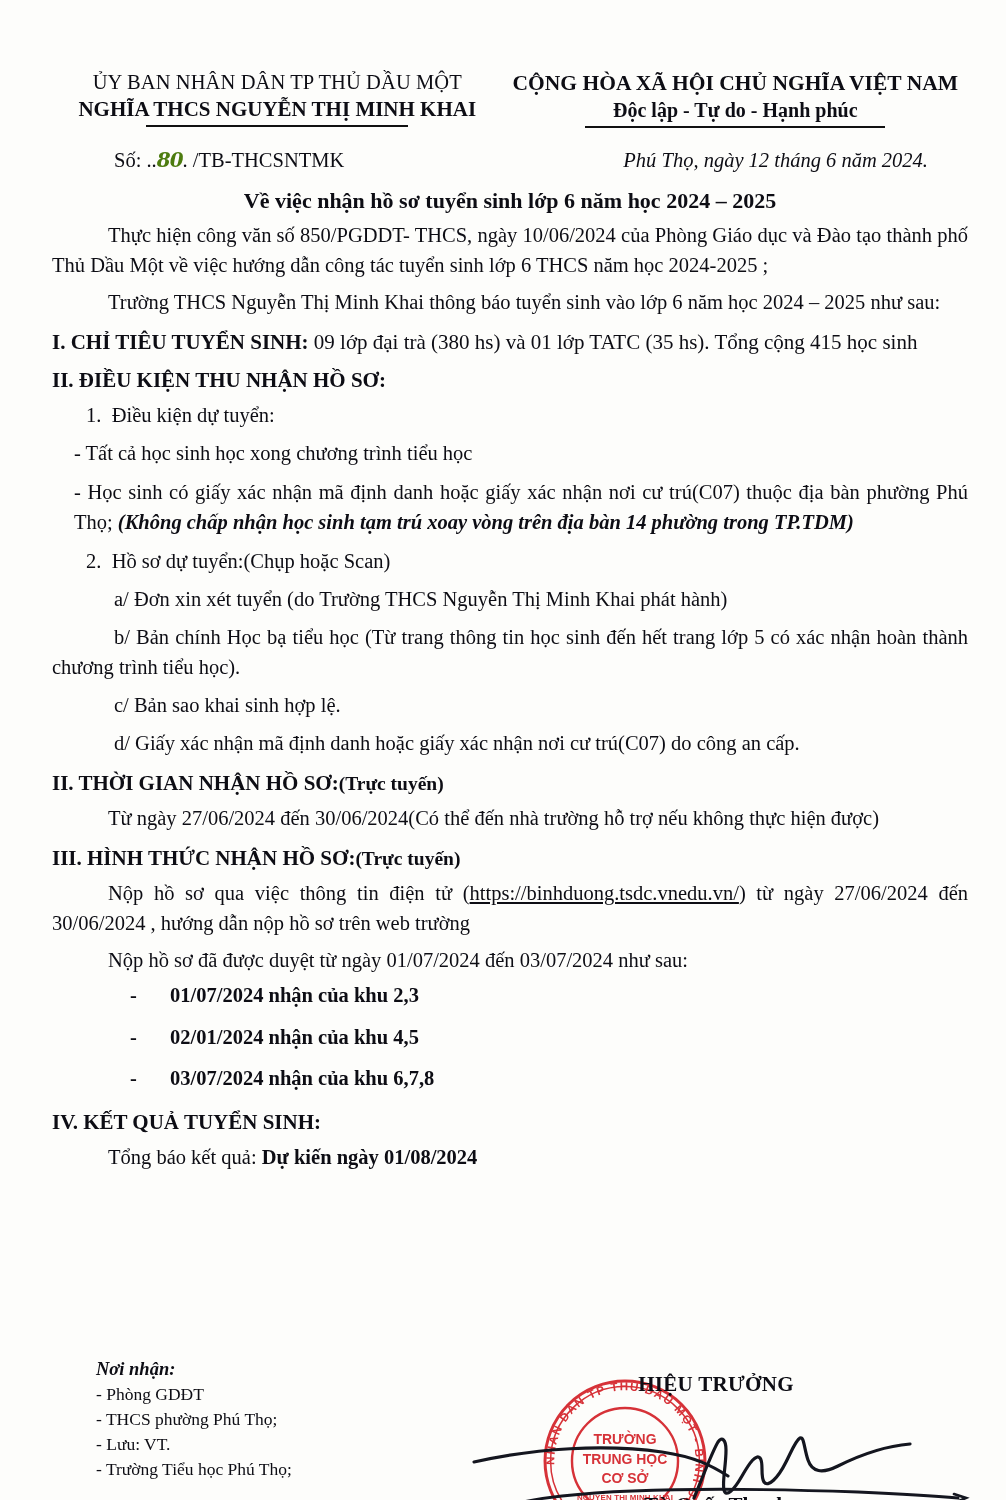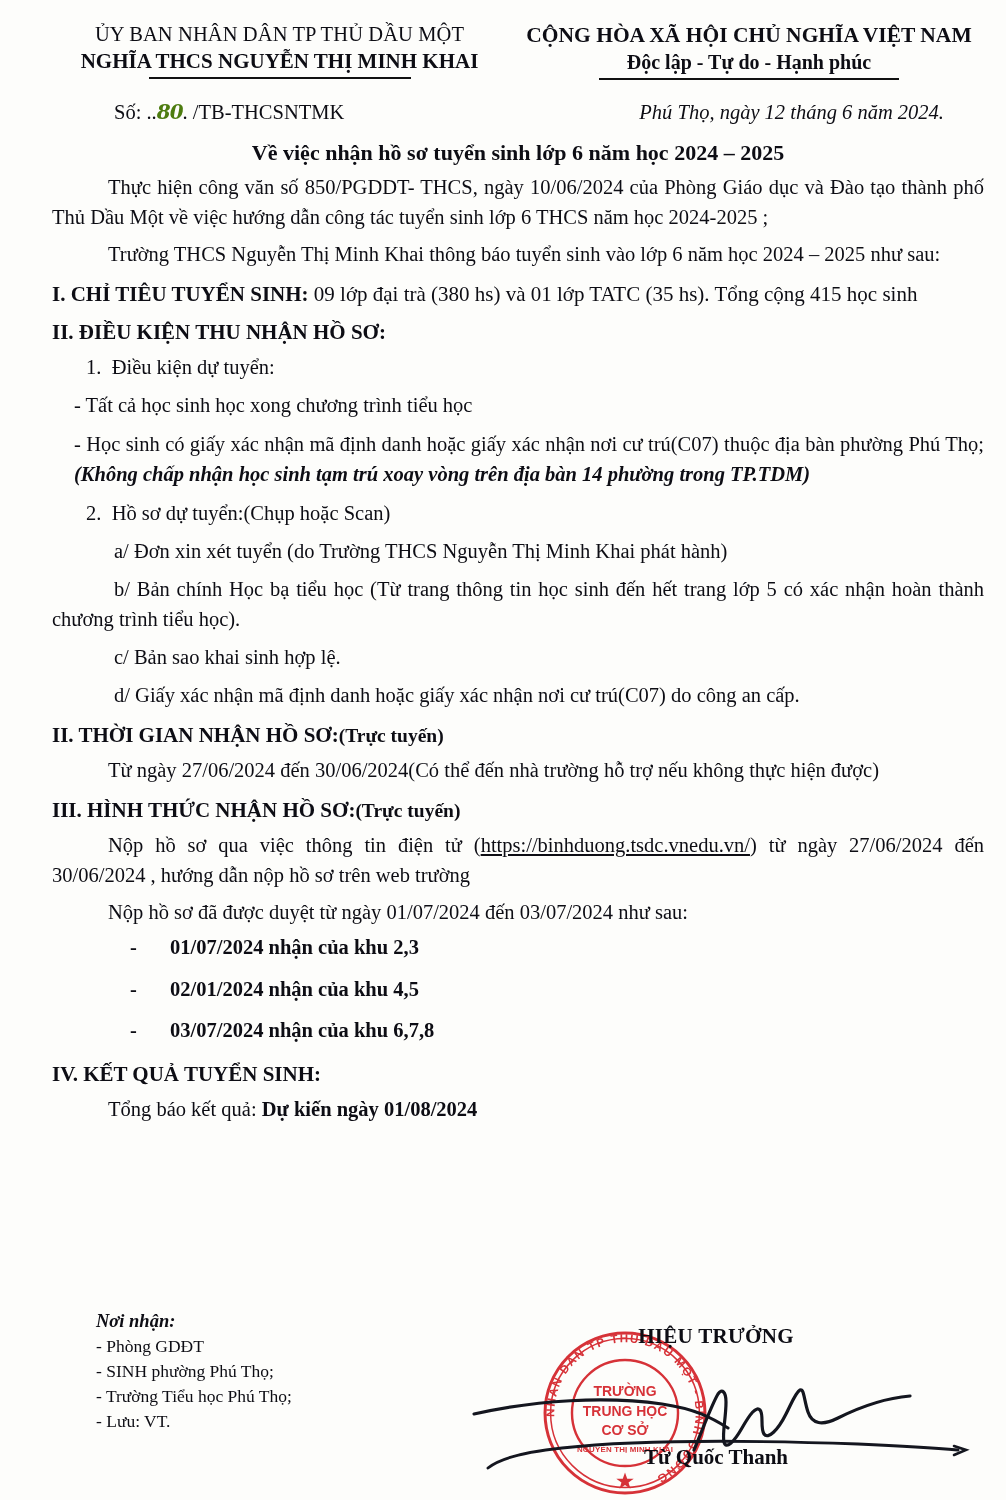--- a/index.html
+++ b/index.html
@@ -10,21 +10,22 @@
     background: #fdfdfb;
     font-family: "Liberation Serif", "DejaVu Serif", serif;
     color: #0d0d14;
     overflow: hidden;
     position: relative;
   }
   .page {
     position: relative;
     width: 1006px;
     height: 1184px;
-    padding: 22px 22px 0 52px;
+    padding: 22px 38px 0 52px;
+    margin-top: 48px;
   }
 
   
   .header {
     display: flex;
     justify-content: space-between;
     align-items: flex-start;
     width: 100%;
   }
   .hdr-left { width: 455px; text-align: center; }
@@ -209,23 +210,23 @@
 
     <div class="sec-head">IV. KẾT QUẢ TUYỂN SINH:</div>
     <p class="para"><span>Tổng báo kết quả: </span><span style="font-weight:bold">Dự kiến ngày 01/08/2024</span></p>
   </div>
 
   <div class="footer">
 
     <div class="noi-nhan">
       <div class="nn-title">Nơi nhận:</div>
       <div class="nn-item">- Phòng GDĐT</div>
-      <div class="nn-item">- SINH phường Phú Thọ;</div>
+      <div class="nn-item">- THCS phường Phú Thọ;</div>
+      <div class="nn-item">- Lưu: VT.</div>
       <div class="nn-item">- Trường Tiểu học Phú Thọ;</div>
-      <div class="nn-item">- Lưu: VT.</div>
     </div>
 
     <div class="sign-block">
 
       <svg class="seal" viewBox="0 0 200 200">
         <defs>
           <path id="ringTop" d="M 100,100 m -76,0 a 76,76 0 1,1 152,0" fill="none"></path>
           <path id="ringArc" d="M 24,100 a 76,76 0 1,1 152,0 a 76,76 0 1,1 -152,0" fill="none"></path>
         </defs>
         <circle cx="100" cy="100" r="86" fill="none" stroke="#d4232a" stroke-width="3.2"></circle>

